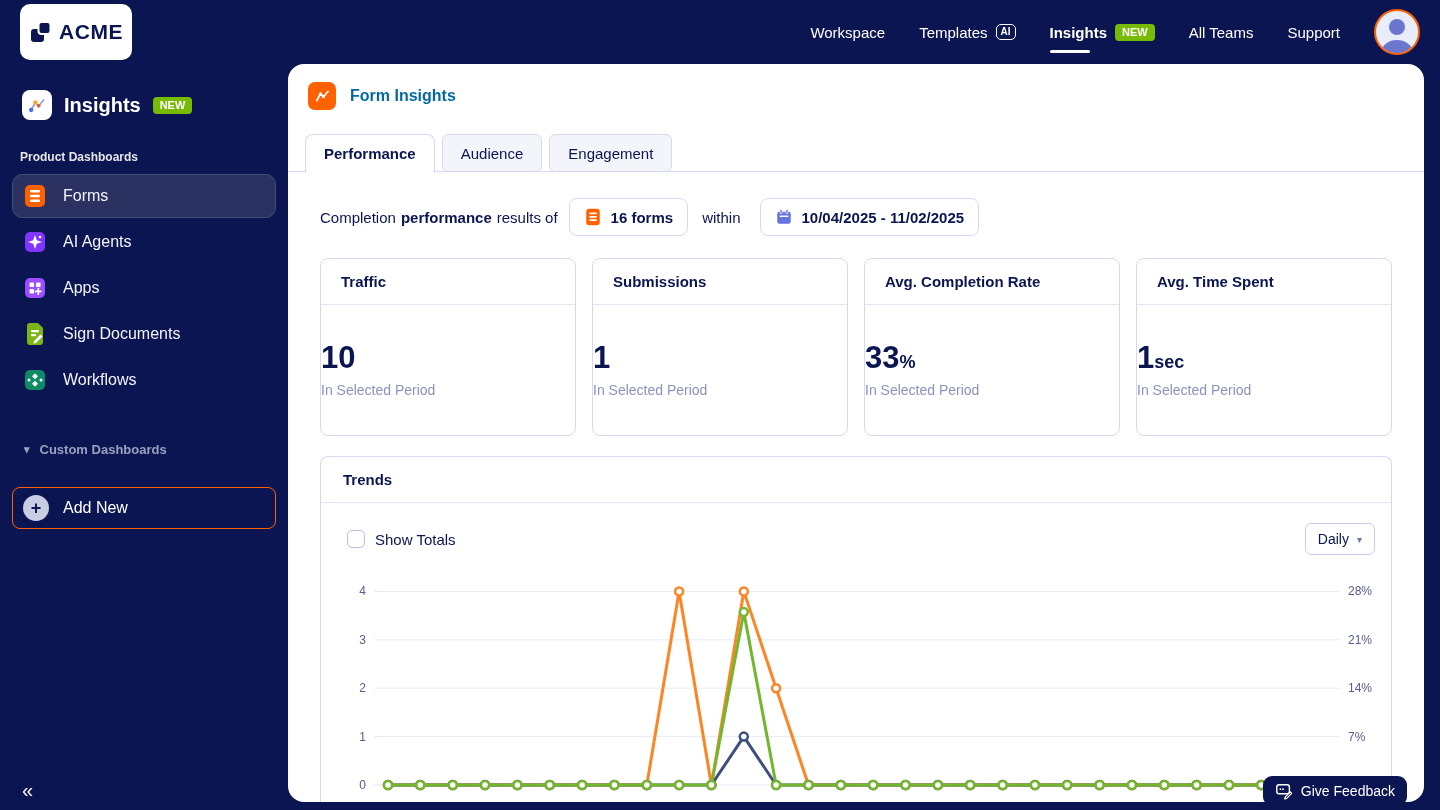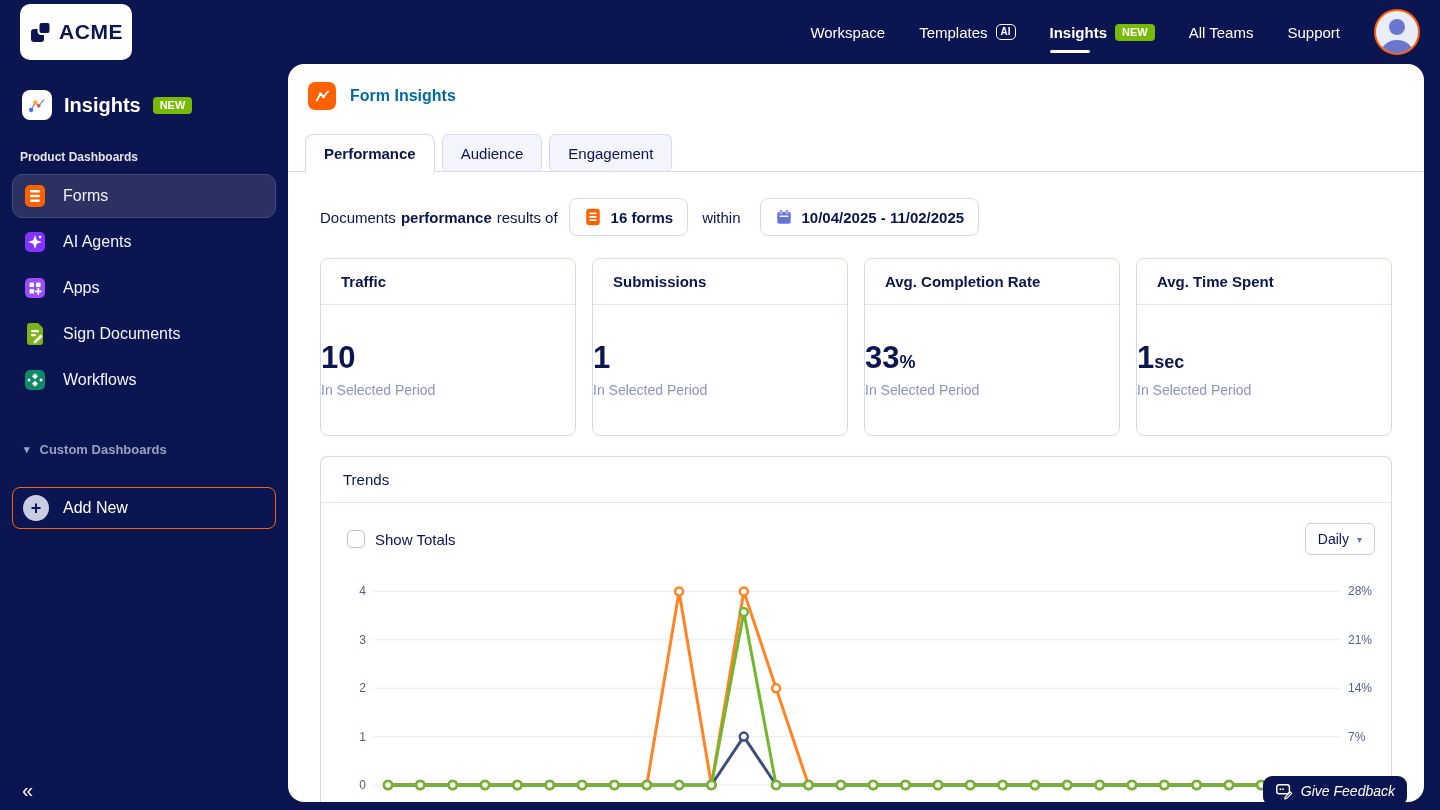--- a/index.html
+++ b/index.html
@@ -93,35 +93,35 @@
 
   .stats-row { display:flex; gap:16px; margin:22px 32px 0 32px; }
   .stat-card { flex:1; border:1px solid #d5daf0; border-radius:8px; background:#fff; height:178px; }
   .stat-card-header { padding:14px 20px; border-bottom:1px solid #e3e6f5; font-size:15px; font-weight:700; color:#0a1551; }
   .stat-card-body { height:130px; display:flex; flex-direction:column; align-items:flex-start; justify-content:center; }
   .stat-value { font-size:31px; font-weight:800; color:#0a1551; line-height:1; }
   .stat-unit { font-size:18px; font-weight:800; }
   .stat-caption { margin-top:9px; font-size:14px; color:#8d93bd; }
 
   .trends-card { margin:20px 32px 0 32px; border:1px solid #d5daf0; border-radius:8px 8px 0 0; border-bottom:none; background:#fff; }
-  .trends-header { padding:14px 22px; border-bottom:1px solid #e3e6f5; font-size:15px; font-weight:400; color:#0a1551; }
+  .trends-header { padding:14px 22px; border-bottom:1px solid #e3e6f5; font-size:15px; font-weight:700; color:#0a1551; }
   .trends-controls { display:flex; align-items:center; padding:20px 16px 0 26px; }
   .checkbox { width:18px; height:18px; border:1.5px solid #b9c0de; border-radius:5px; background:#fff; cursor:pointer; }
   .show-totals-label { margin-left:10px; font-size:15px; color:#0a1551; }
   .interval-select {
     margin-left:auto; height:32px; border:1px solid #c8cdea; border-radius:6px; background:#fff;
     display:flex; align-items:center; gap:8px; padding:0 12px; font-size:14px; color:#0a1551; cursor:pointer;
   }
   .interval-chevron { font-size:10px; color:#6c73a8; }
 
   .chart-wrap { margin-top:12px; }
 
   .feedback-btn {
     position:fixed; right:33px; bottom:4px; height:30px; background:#0a1551; border-radius:9px;
-    display:flex; align-items:center; gap:8px; padding:0 12px; color:#fff; font-size:14px; cursor:pointer; z-index:10;font-style:italic;
+    display:flex; align-items:center; gap:8px; padding:0 12px; color:#fff; font-size:14px; cursor:pointer; z-index:10;
   }
 </style>
 </head>
 <body>
 
 <div class="topbar">
   <div class="logo-box">
     <svg width="24" height="24" viewBox="0 0 24 24">
       <rect x="2" y="9" width="13" height="13" rx="3" fill="#0a1551"></rect>
       <rect x="9.5" y="2" width="12" height="12" rx="3" fill="#0a1551" stroke="#ffffff" stroke-width="2"></rect>
@@ -264,21 +264,21 @@
     </div>
     <div class="tab">
       <span>Audience</span>
     </div>
     <div class="tab">
       <span>Engagement</span>
     </div>
   </div>
 
   <div class="filter-row">
-    <span class="txt">Documents</span>
+    <span class="txt">Completion</span>
     <span class="txt bold">performance</span>
     <span class="txt">results of</span>
     <div class="pill-button forms">
       <svg width="18" height="18" viewBox="0 0 24 24">
         <rect x="3" y="1" width="18" height="22" rx="4" fill="#ff6100"></rect>
         <rect x="7" y="6" width="10" height="2.4" rx="1" fill="#fff"></rect>
         <rect x="7" y="10.5" width="10" height="2.4" rx="1" fill="#fff"></rect>
         <rect x="7" y="15" width="10" height="2.4" rx="1" fill="#fff"></rect>
       </svg>
       <span>16 forms</span>

